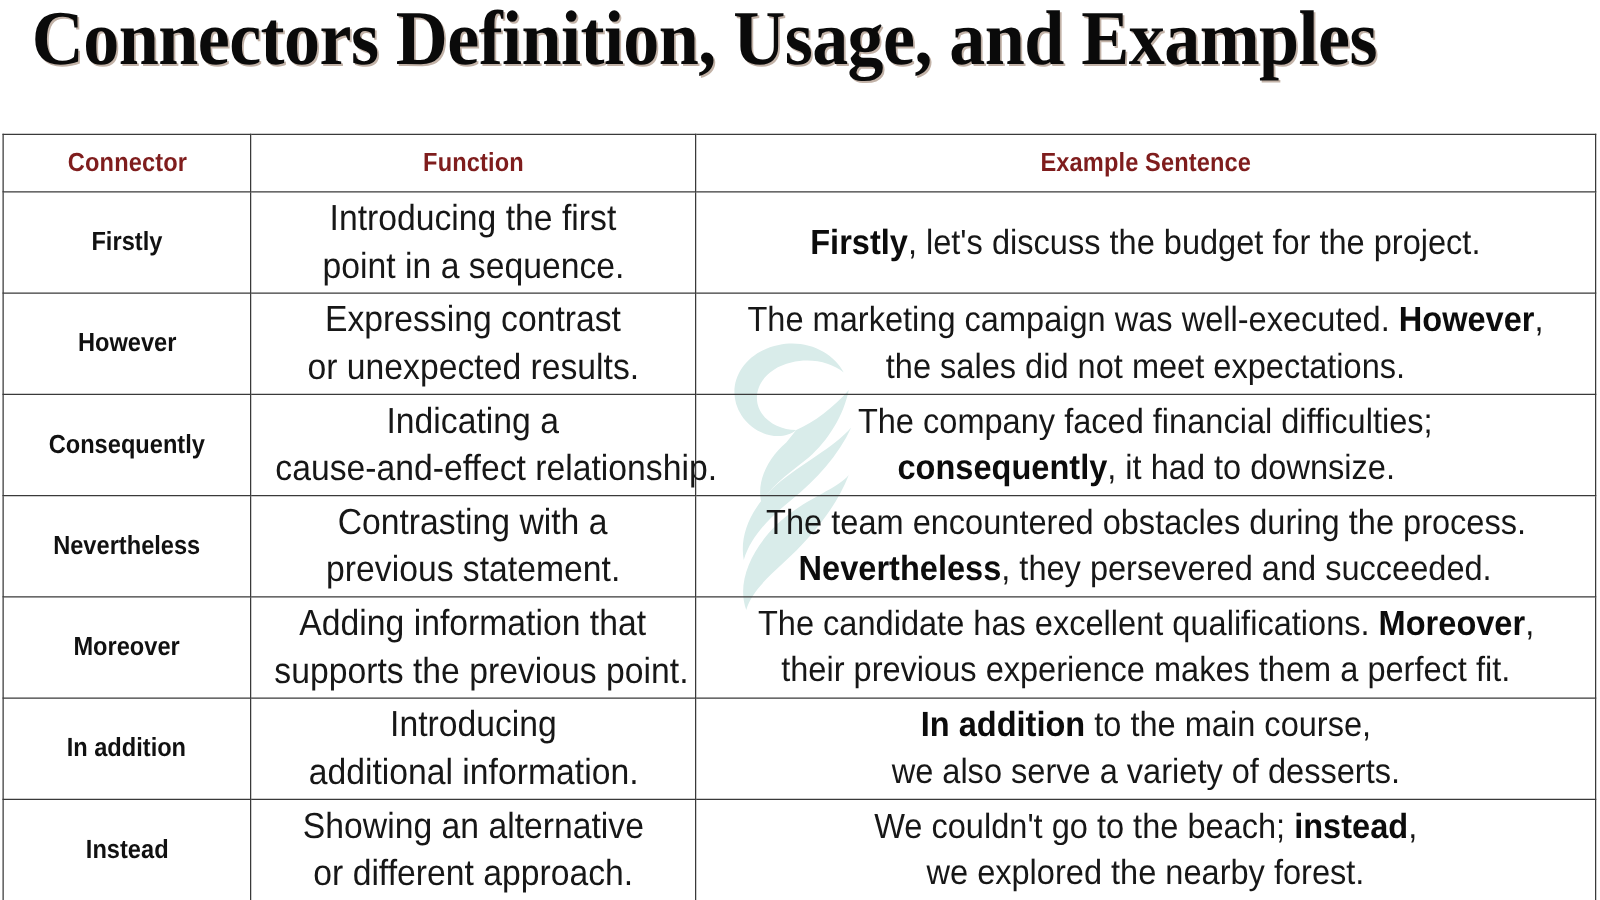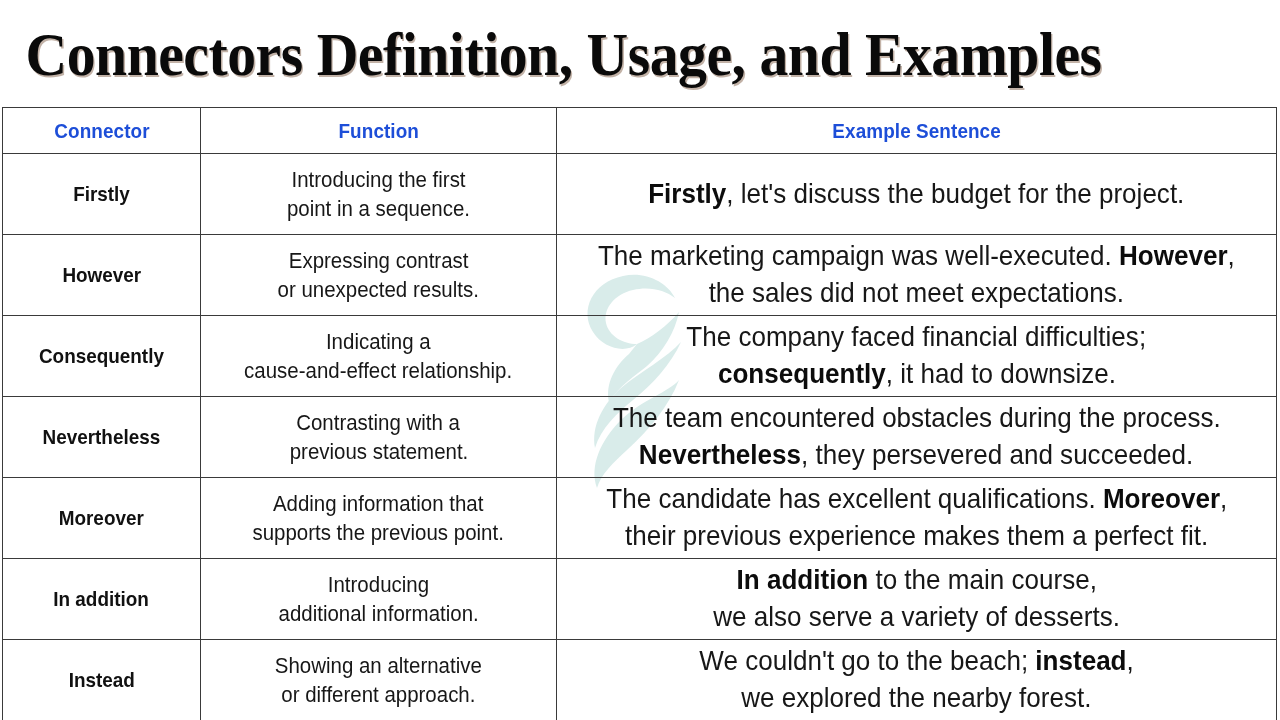--- a/index.html
+++ b/index.html
@@ -23,21 +23,20 @@
   }
 
   
   .title-bar {
     position: absolute;
     left: 0;
     top: 0;
     width: 1128px;
     height: 107px;
     display: flex;
-    align-items: center;
     justify-content: center;
   }
   .page-title {
     font-family: "Liberation Serif", "DejaVu Serif", serif;
     font-weight: bold;
     font-size: 62px;
     line-height: 1;
     color: #0a0a0a;
     letter-spacing: -0.5px;
     white-space: nowrap;
@@ -78,21 +77,21 @@
     padding: 0 6px;
     vertical-align: middle;
     text-align: center;
   }
   col.c1 { width: 198px; }
   col.c2 { width: 356px; }
   col.c3 { width: 720px; }
 
   thead th {
     height: 45px;
-    color: #1d4ed8;
+    color: #7f1d1d;
     font-weight: bold;
     font-size: 21px;
     letter-spacing: 0.1px;
     white-space: nowrap;
   }
   thead th .hdr-inner {
     display: inline-block;
     transform: scaleX(0.9);
   }
 
@@ -100,21 +99,21 @@
 
   .cell-connector {
     font-weight: bold;
     font-size: 21px;
     color: #111111;
     white-space: nowrap;
   }
   .cell-connector .sq { display: inline-block; transform: scaleX(0.9); }
 
   .cell-function {
-    font-size: 22px;
+    font-size: 29px;
     color: #171717;
     line-height: 1.32;
     text-decoration: underline;
   }
   .cell-example {
     font-size: 28px;
     color: #171717;
     line-height: 1.32;
   }
   .cell-function .sq, .cell-example .sq {

